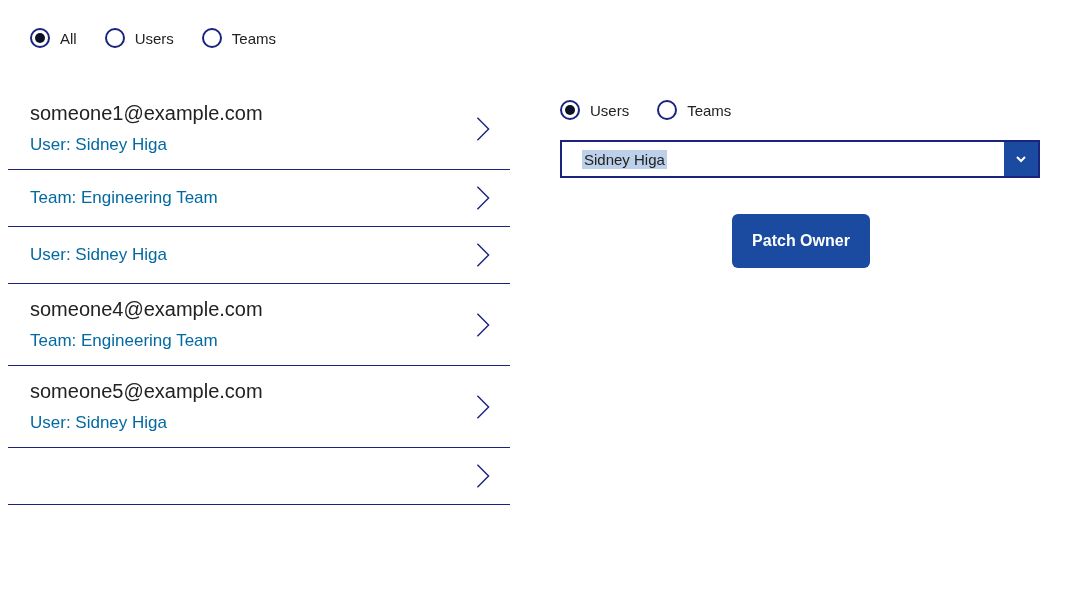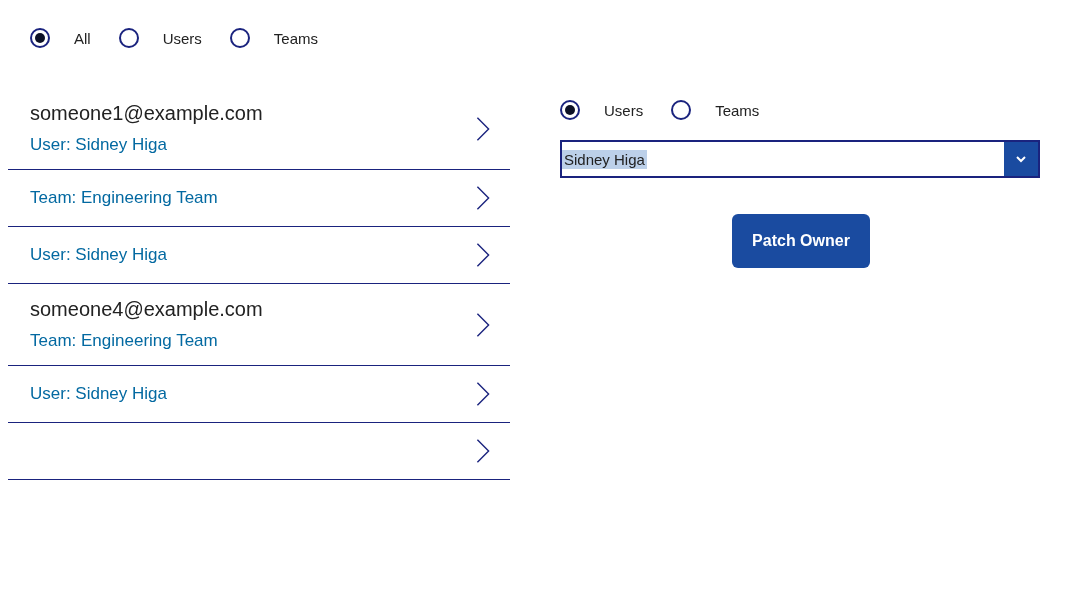--- a/index.html
+++ b/index.html
@@ -17,21 +17,21 @@
     }
     .top-filters {
       display: flex;
       gap: 28px;
       padding: 28px 30px 10px 30px;
       align-items: center;
     }
     .radio-option {
       display: flex;
       align-items: center;
-      gap: 24px;
+      gap: 10px;
       cursor: pointer;
     }
     .radio-circle {
       width: 20px;
       height: 20px;
       border: 2px solid #1A237E;
       border-radius: 50%;
       display: flex;
       align-items: center;
       justify-content: center;
@@ -118,21 +118,21 @@
       align-items: stretch;
       width: 100%;
       max-width: 480px;
       cursor: pointer;
       margin-bottom: 36px;
     }
     .owner-select-text {
       flex: 1;
       display: flex;
       align-items: center;
-      padding-left: 0;
+      padding-left: 20px;
       font-size: 15px;
       color: #222;
     }
     .owner-select-text span {
       background: #bcd0e9;
       padding: 1px 2px;
     }
     .owner-select-arrow {
       width: 34px;
       background: #1A4BA0;
@@ -210,20 +210,21 @@
           <div class="list-item-text">
             <div class="list-item-email">someone4@example.com</div>
             <div class="list-item-owner">Team: Engineering Team</div>
           </div>
           <div class="chevron"><svg viewBox="0 0 24 40" fill="none" stroke="#1A237E" stroke-width="2">
               <polyline points="4 4 20 20 4 36"></polyline>
             </svg></div>
         </div>
         <div class="list-item">
           <div class="list-item-text">
+            <div class="list-item-email">someone5@example.com</div>
             <div class="list-item-owner">User: Sidney Higa</div>
           </div>
           <div class="chevron"><svg viewBox="0 0 24 40" fill="none" stroke="#1A237E" stroke-width="2">
               <polyline points="4 4 20 20 4 36"></polyline>
             </svg></div>
         </div>
         <div class="list-item">
           <div class="list-item-text">
           </div>
           <div class="chevron"><svg viewBox="0 0 24 40" fill="none" stroke="#1A237E" stroke-width="2">

